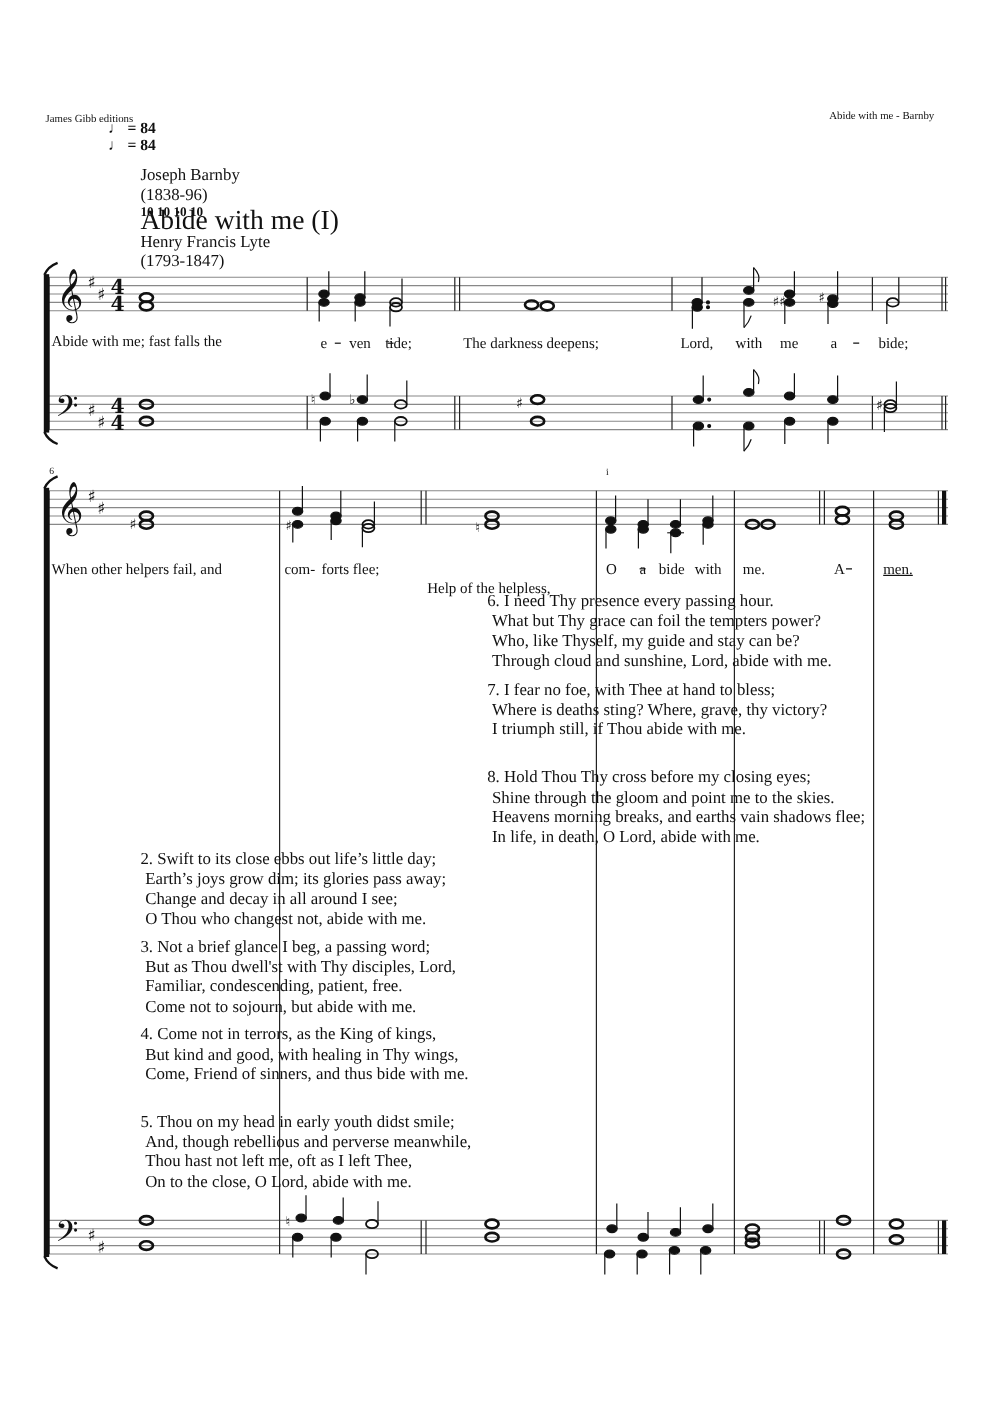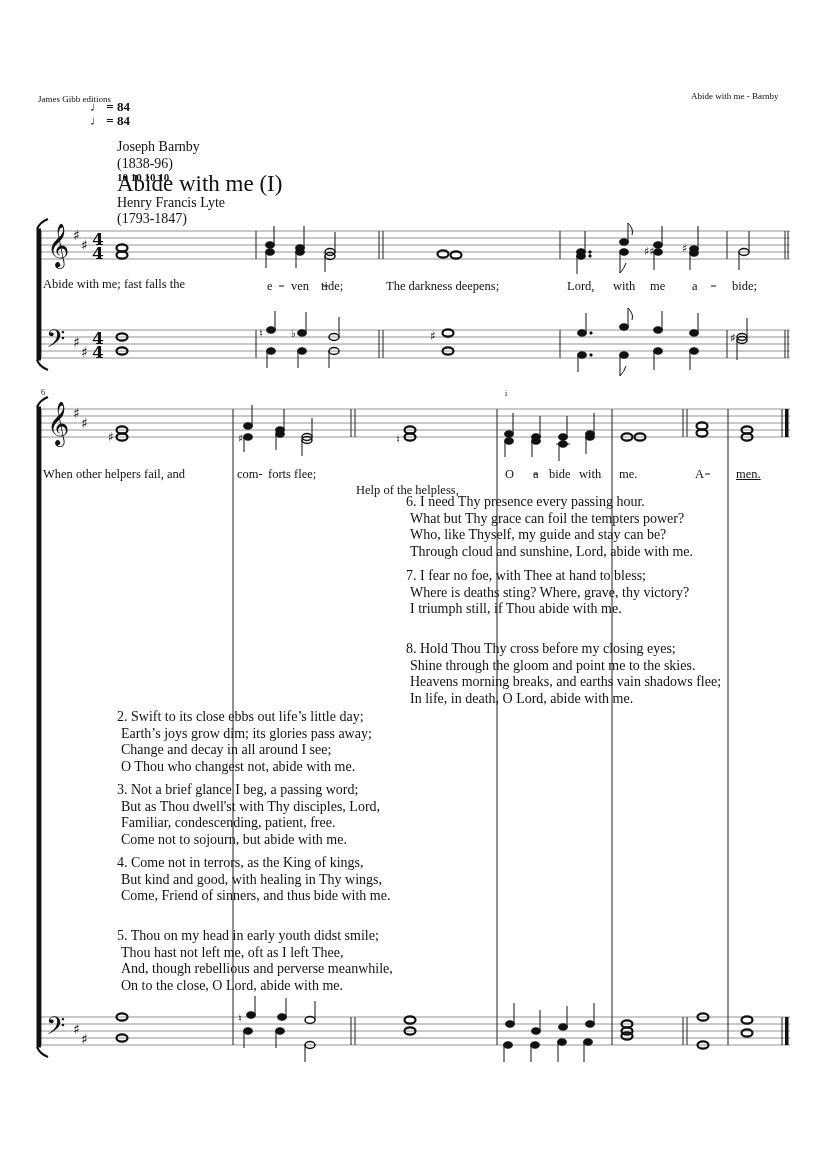--- a/index.html
+++ b/index.html
@@ -378,16 +378,16 @@
   <div class="cont">Familiar, condescending, patient, free.</div>
   <div class="cont">Come not to sojourn, but abide with me.</div>
 </div>
 <div class="abs verse" style="left:117px;top:855px;">
   <div>4. Come not in terrors, as the King of kings,</div>
   <div class="cont">But kind and good, with healing in Thy wings,</div>
   <div class="cont">Come, Friend of sinners, and thus bide with me.</div>
 </div>
 <div class="abs verse" style="left:117px;top:928px;">
   <div>5. Thou on my head in early youth didst smile;</div>
+  <div class="cont">And, though rebellious and perverse meanwhile,</div>
   <div class="cont">Thou hast not left me, oft as I left Thee,</div>
-  <div class="cont">And, though rebellious and perverse meanwhile,</div>
   <div class="cont">On to the close, O Lord, abide with me.</div>
 </div>
 
 </body></html>

